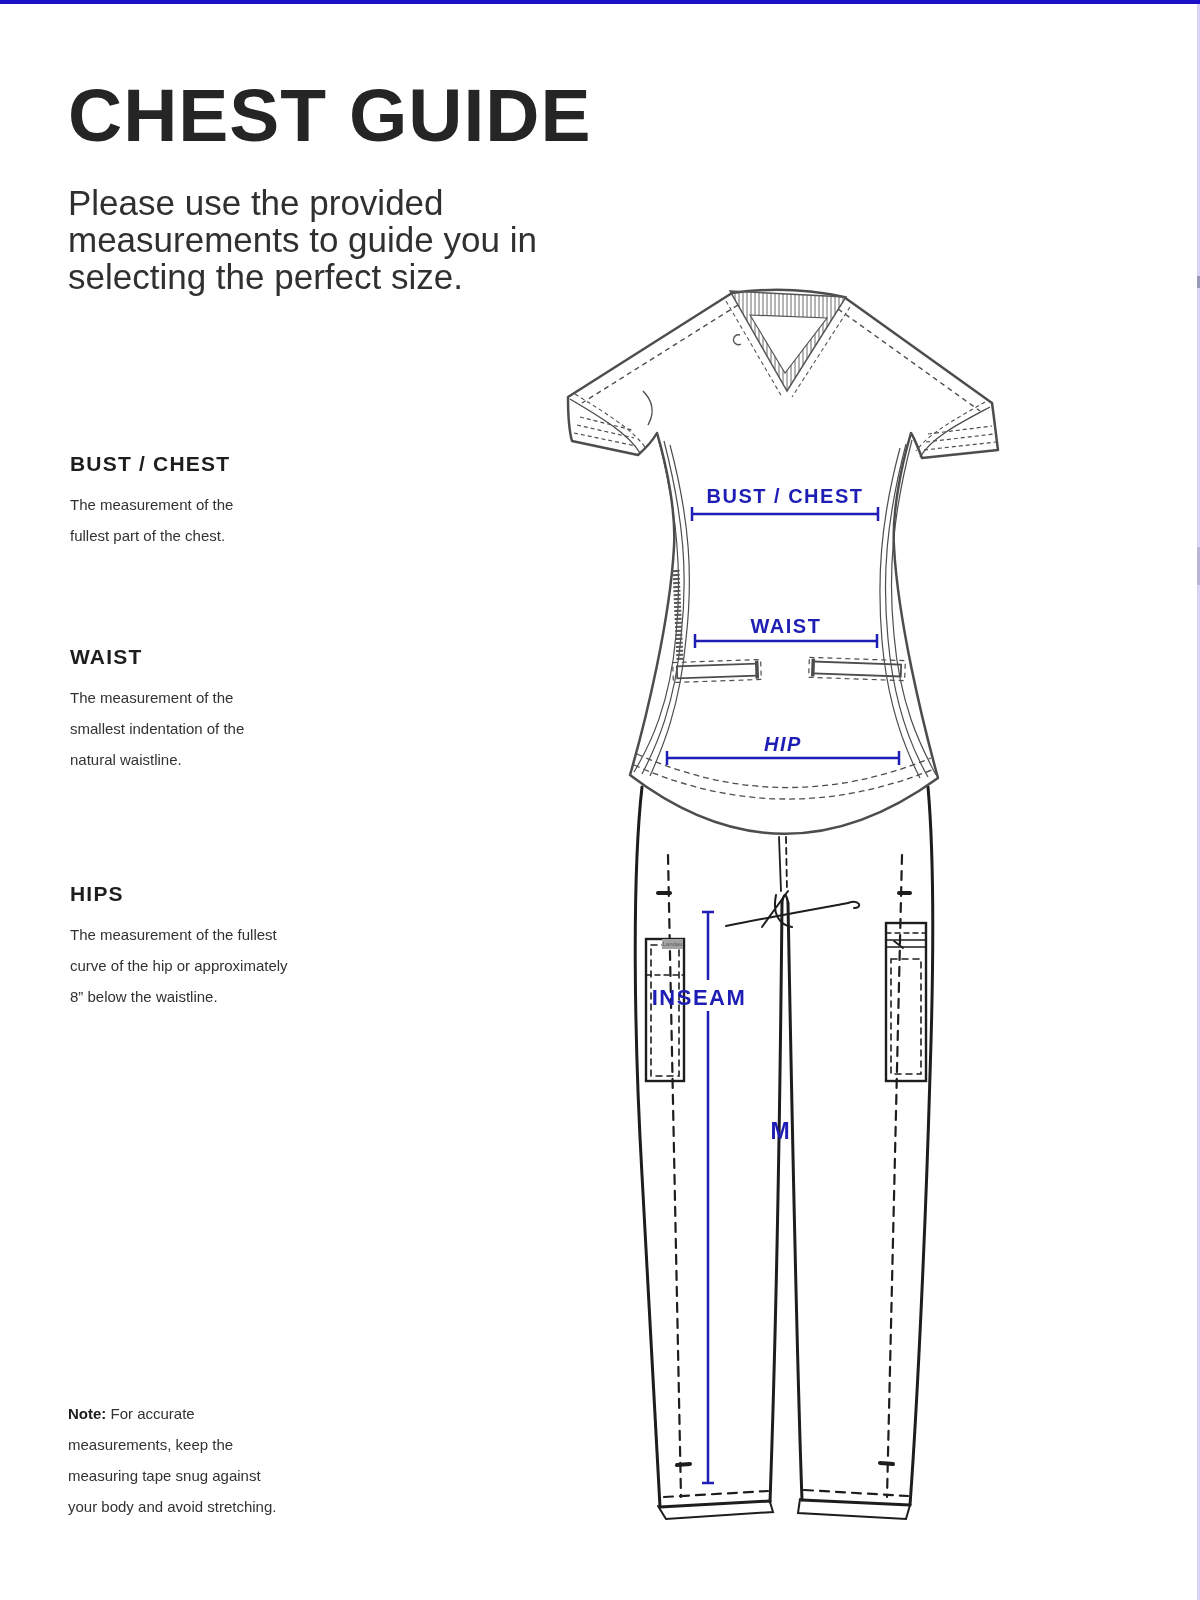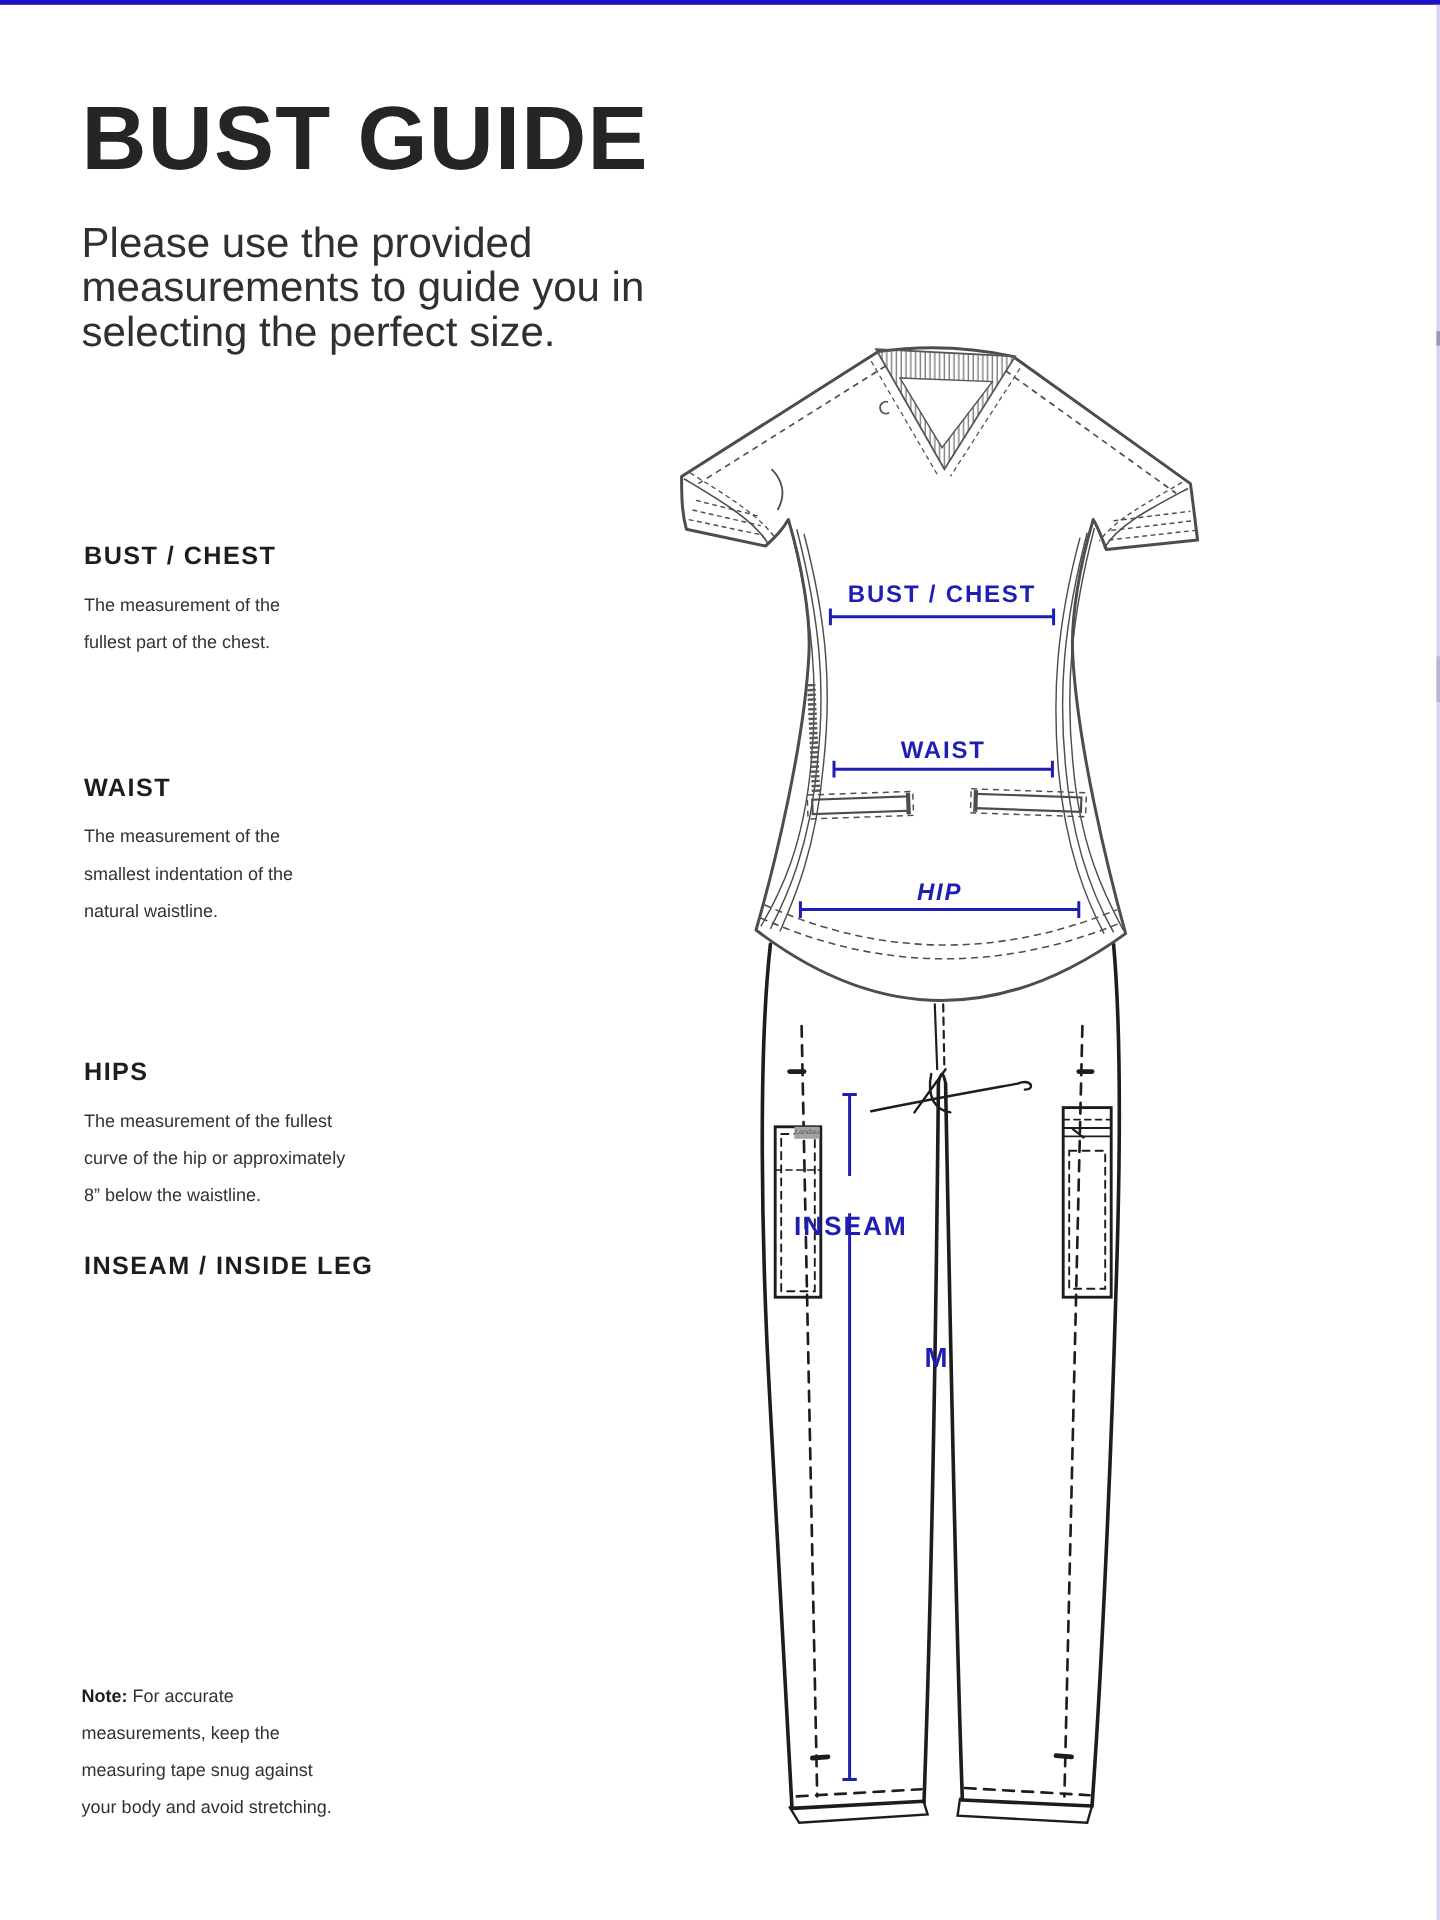--- a/index.html
+++ b/index.html
@@ -52,21 +52,21 @@
 </style>
 </head>
 <body>
 
 <div id="page">
   <div id="top-border"></div>
   <div id="right-edge"></div>
   <div class="edge-dash" style="top:276px;height:12px;"></div>
   <div class="edge-dash" style="top:547px;height:38px;opacity:.5;"></div>
 
-  <h1 id="title">BUST GUIDE</h1>
+  <h1 id="title">CHEST GUIDE</h1>
   <p id="intro">Please use the provided
 measurements to guide you in
 selecting the perfect size.</p>
 
   <div class="section" id="sec-bust">
     <h3>BUST / CHEST</h3>
     <p>The measurement of the
 fullest part of the chest.</p>
   </div>
   <div class="section" id="sec-waist">
@@ -75,21 +75,20 @@
 smallest indentation of the
 natural waistline.</p>
   </div>
   <div class="section" id="sec-hips">
     <h3>HIPS</h3>
     <p>The measurement of the fullest
 curve of the hip or approximately
 8” below the waistline.</p>
   </div>
   <div class="section" id="sec-inseam">
-    <h3>INSEAM / INSIDE LEG</h3>
   </div>
 
   <p id="note"><strong>Note:</strong> <span>For accurate
 measurements, keep the
 measuring tape snug against
 your body and avoid stretching.</span></p>
 
   <div id="illustration">
     <svg width="480" height="1250" viewBox="0 0 480 1250">
       <defs>
@@ -196,18 +195,18 @@
         <path d="M162,239 L348,239 M162,232 L162,246 M348,232 L348,246"></path>
         <path d="M165,366 L347,366 M165,359 L165,373 M347,359 L347,373"></path>
         <path d="M137,483 L369,483 M137,476 L137,490 M369,476 L369,490"></path>
         <path d="M178,637 L178,705 M178,736 L178,1208 M172,637 L184,637 M172,1208 L184,1208"></path>
       </g>
     </svg>
 
     <div class="diagram-label" id="lbl-bust" style="left:255px; top:210px;">BUST / CHEST</div>
     <div class="diagram-label" id="lbl-waist" style="left:256px; top:340px;">WAIST</div>
     <div class="diagram-label" id="lbl-hip" style="left:253px; top:458px;font-style:italic;">HIP</div>
-    <div class="diagram-label" id="lbl-inseam" style="left:179px; top:710px;margin-top:24px;">INSEAM</div>
+    <div class="diagram-label" id="lbl-inseam" style="left:169px; top:710px;">INSEAM</div>
     <div class="diagram-label" id="lbl-m" style="left:250px; top:843px;">M</div>
 
     <div id="pocket-tag">Landau</div>
   </div>
 </div>
 
 </body></html>

